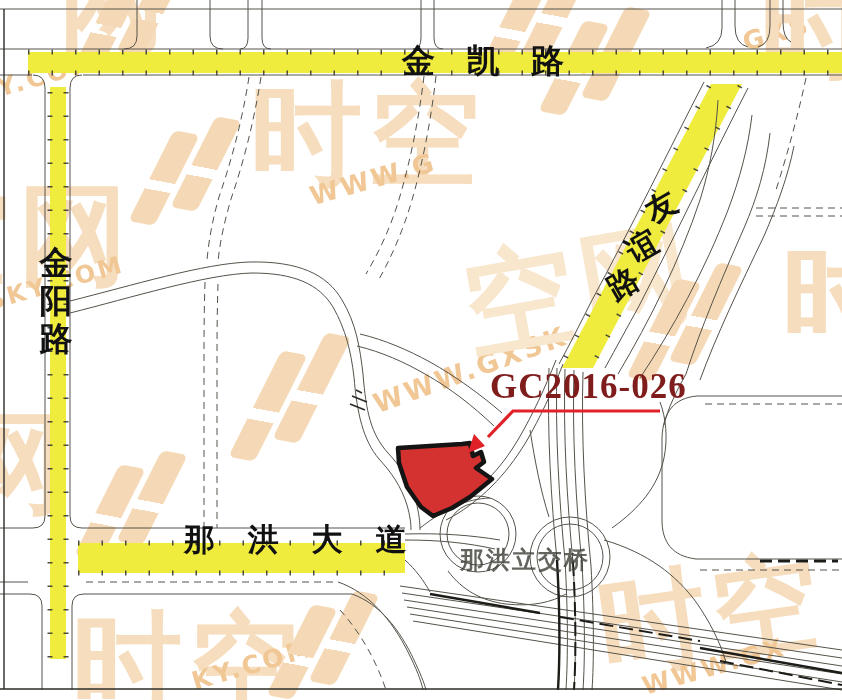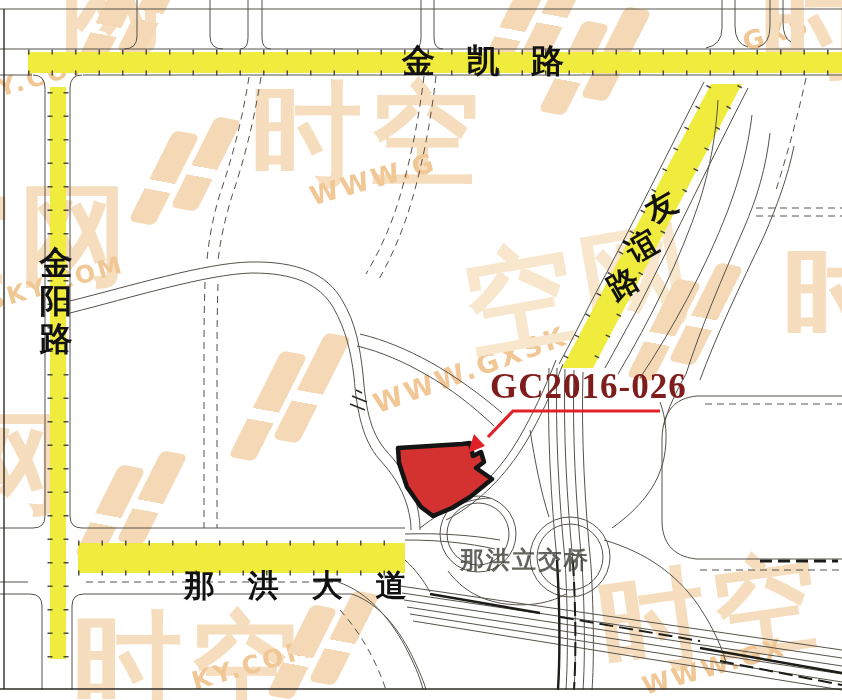--- a/index.html
+++ b/index.html
@@ -14,21 +14,21 @@
   .wm-logo .bar{position:absolute;width:28px;height:92px;border-radius:6px;
     background:linear-gradient(to bottom,#f5d9b6 0 54%,rgba(255,255,255,0) 54% 64%,#f5d9b6 64% 100%);
     transform:skewX(-18deg) rotate(10deg);}
   
   #roads{position:absolute;inset:0;z-index:2;}
   
   .maplabel{position:absolute;z-index:4;color:#111;font-weight:bold;line-height:1;text-align:right;}
   .lbl-jinkai{left:402px;top:44px;font-size:33px;letter-spacing:6px;word-spacing:8px;}
   .lbl-jinyang{left:38px;top:246px;width:36px;text-align:center;font-size:33px;}
   .lbl-jinyang span{display:block;height:38px;}
-  .lbl-nahong{left:184px;top:570px;font-size:31px;letter-spacing:4px;word-spacing:14px;}
+  .lbl-nahong{left:184px;top:524px;font-size:31px;letter-spacing:4px;word-spacing:14px;}
   .lbl-youyi-char{position:absolute;z-index:4;font-size:31px;font-weight:bold;color:#111;transform:rotate(-30deg);}
   .lbl-interchange{left:460px;top:548px;font-size:24px;font-weight:bold;color:#3e3e36;opacity:.8;letter-spacing:2px;z-index:3;}
   .lbl-gc{left:490px;top:369px;font-size:35px;font-weight:600;color:#7f1d1d;z-index:5;
           font-family:"Liberation Serif","DejaVu Serif",serif;letter-spacing:1px;}
 </style>
 </head>
 <body>
 
 <div id="stage">
 

